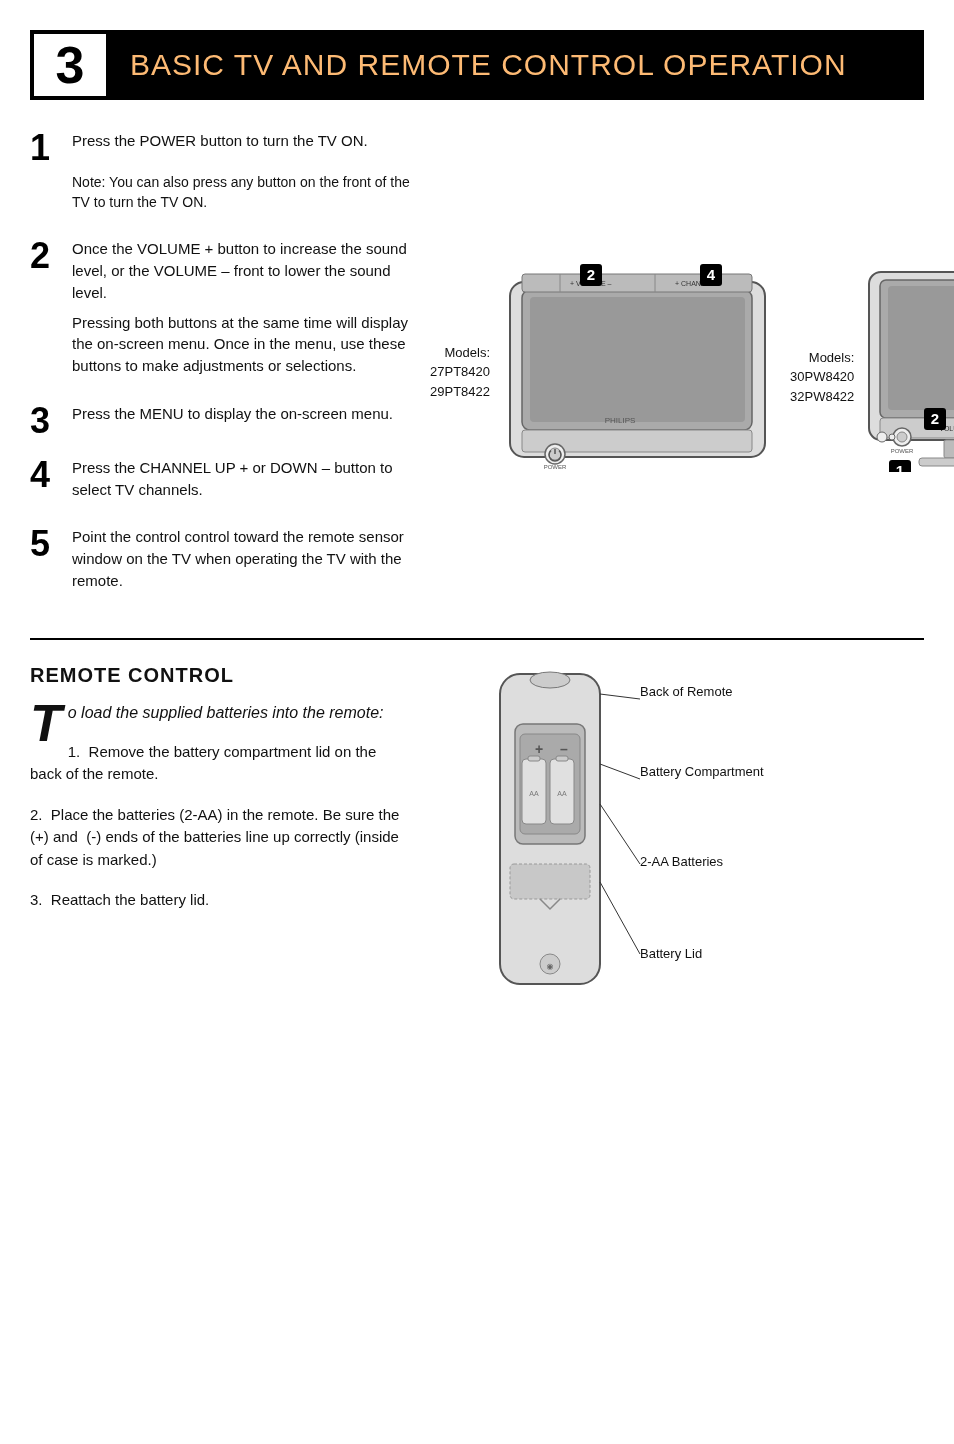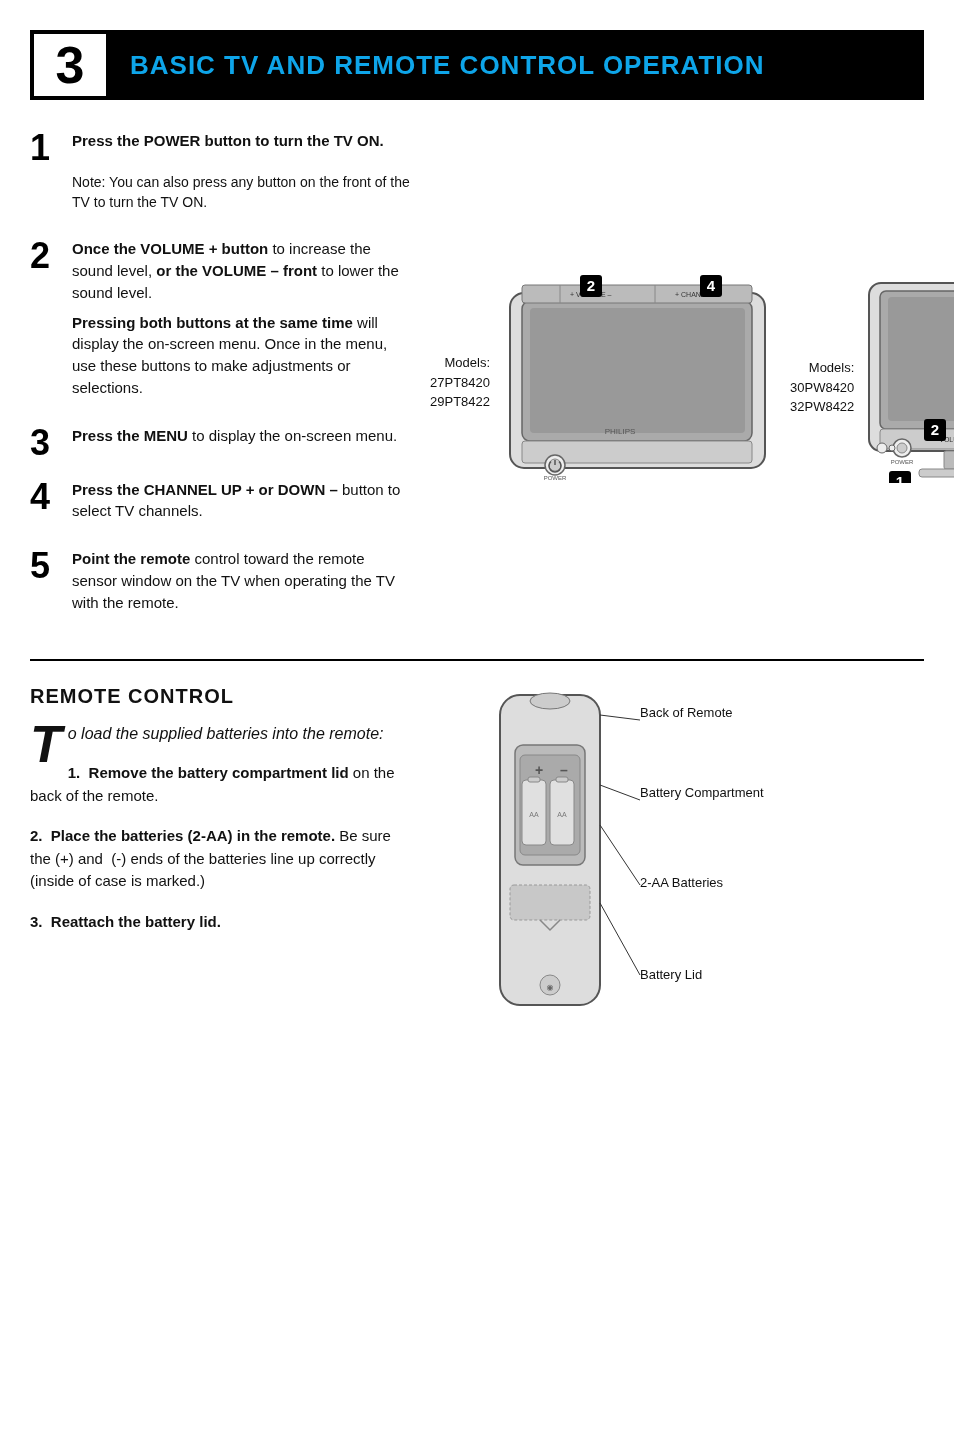--- a/index.html
+++ b/index.html
@@ -33,25 +33,25 @@
       width: 80px;
       height: 70px;
       display: flex;
       align-items: center;
       justify-content: center;
       border: 4px solid #000;
       flex-shrink: 0;
     }
     .chapter-title {
       padding: 12px 20px;
-      font-size: 26px;
-      font-weight: 700;
+      font-size: 30px;
+      font-weight: 400;
       letter-spacing: 1px;
       text-transform: uppercase;
-      color: #0ea5e9;
+      color: #fdba74;
       flex: 1;
     }
 
     
     .main-layout {
       display: flex;
       gap: 20px;
     }
 
     .left-col {
@@ -92,21 +92,21 @@
       line-height: 1.45;
       margin-bottom: 8px;
     }
 
     .step-content p.note {
       font-weight: normal;
       font-size: 14px;
       margin-top: 20px;
     }
 
-    .bold { font-weight: bold; }
+    .bold { font-weight: normal; }
 
     
     .divider {
       border: none;
       border-top: 2px solid #000;
       margin: 20px 0 24px 0;
     }
 
     .remote-section-title {
       font-size: 20px;
@@ -197,21 +197,21 @@
       <div class="step">
         <div class="step-num">4</div>
         <div class="step-content">
           <p><span class="bold">Press the CHANNEL UP +</span> <span class="bold">or DOWN –</span> button to select TV channels.</p>
         </div>
       </div>
 
       <div class="step">
         <div class="step-num">5</div>
         <div class="step-content">
-          <p><span class="bold">Point the remote</span> control toward the remote sensor window on the TV when operating the TV with the remote.</p>
+          <p><span class="bold">Point the control</span> control toward the remote sensor window on the TV when operating the TV with the remote.</p>
         </div>
       </div>
 
     </div>
 
     <div class="right-col">
 
       <div class="models-label">
         <span>Models: 27PT8420</span><br>
         <span>29PT8422</span>

